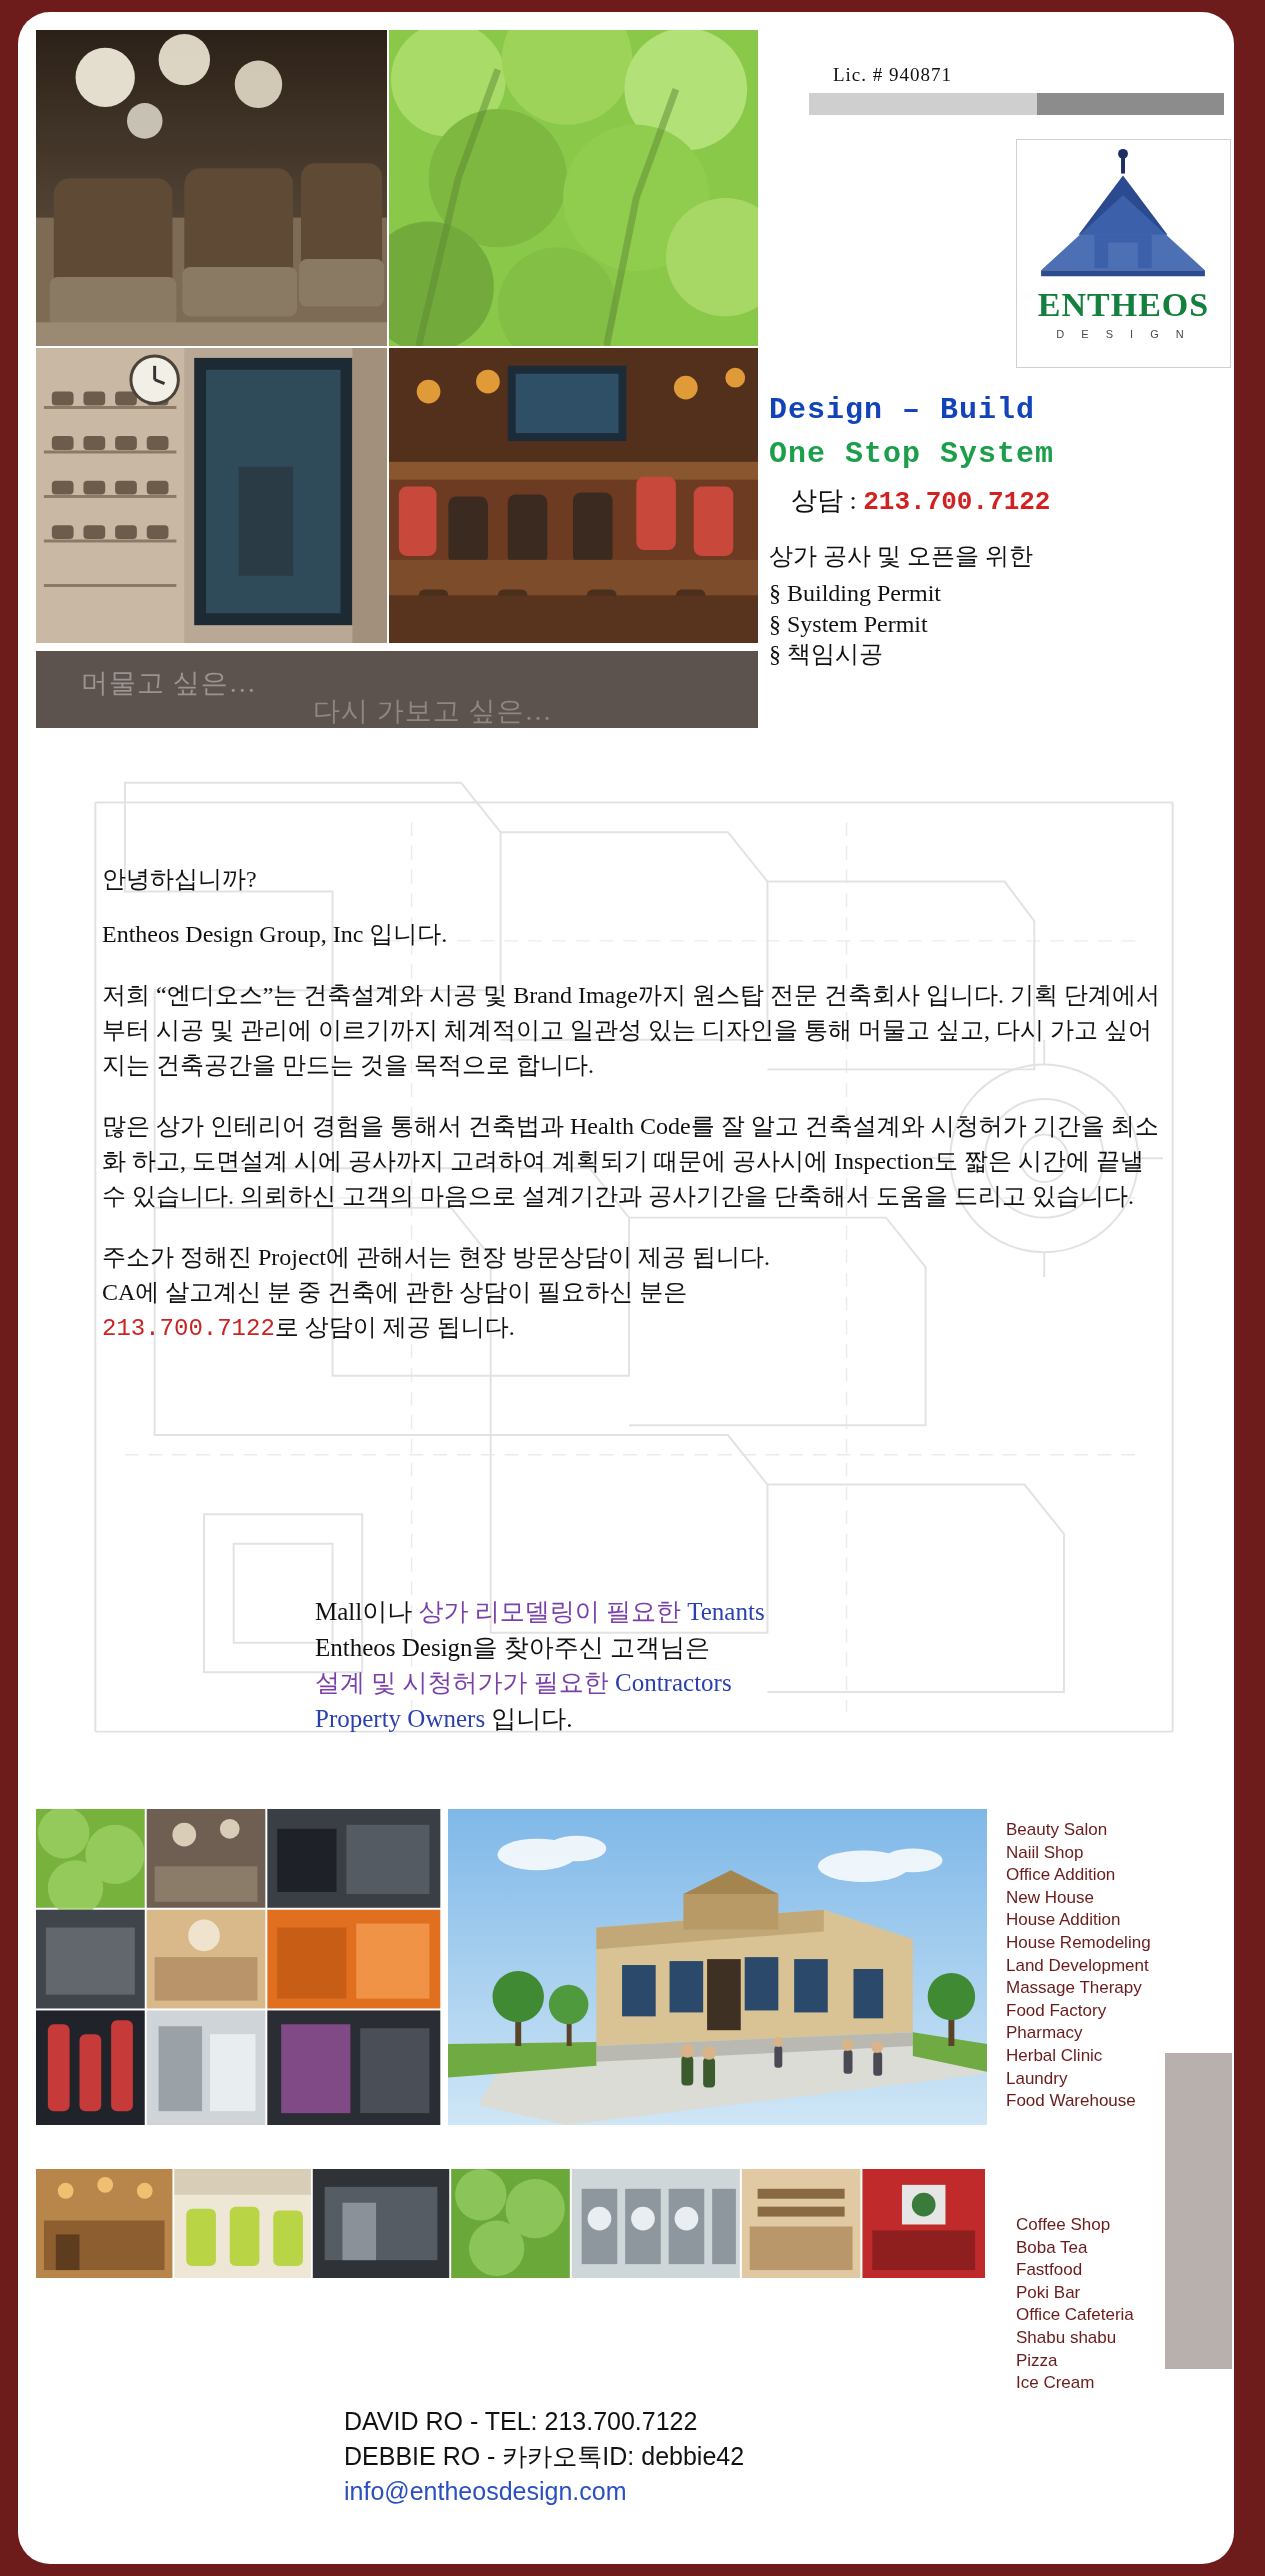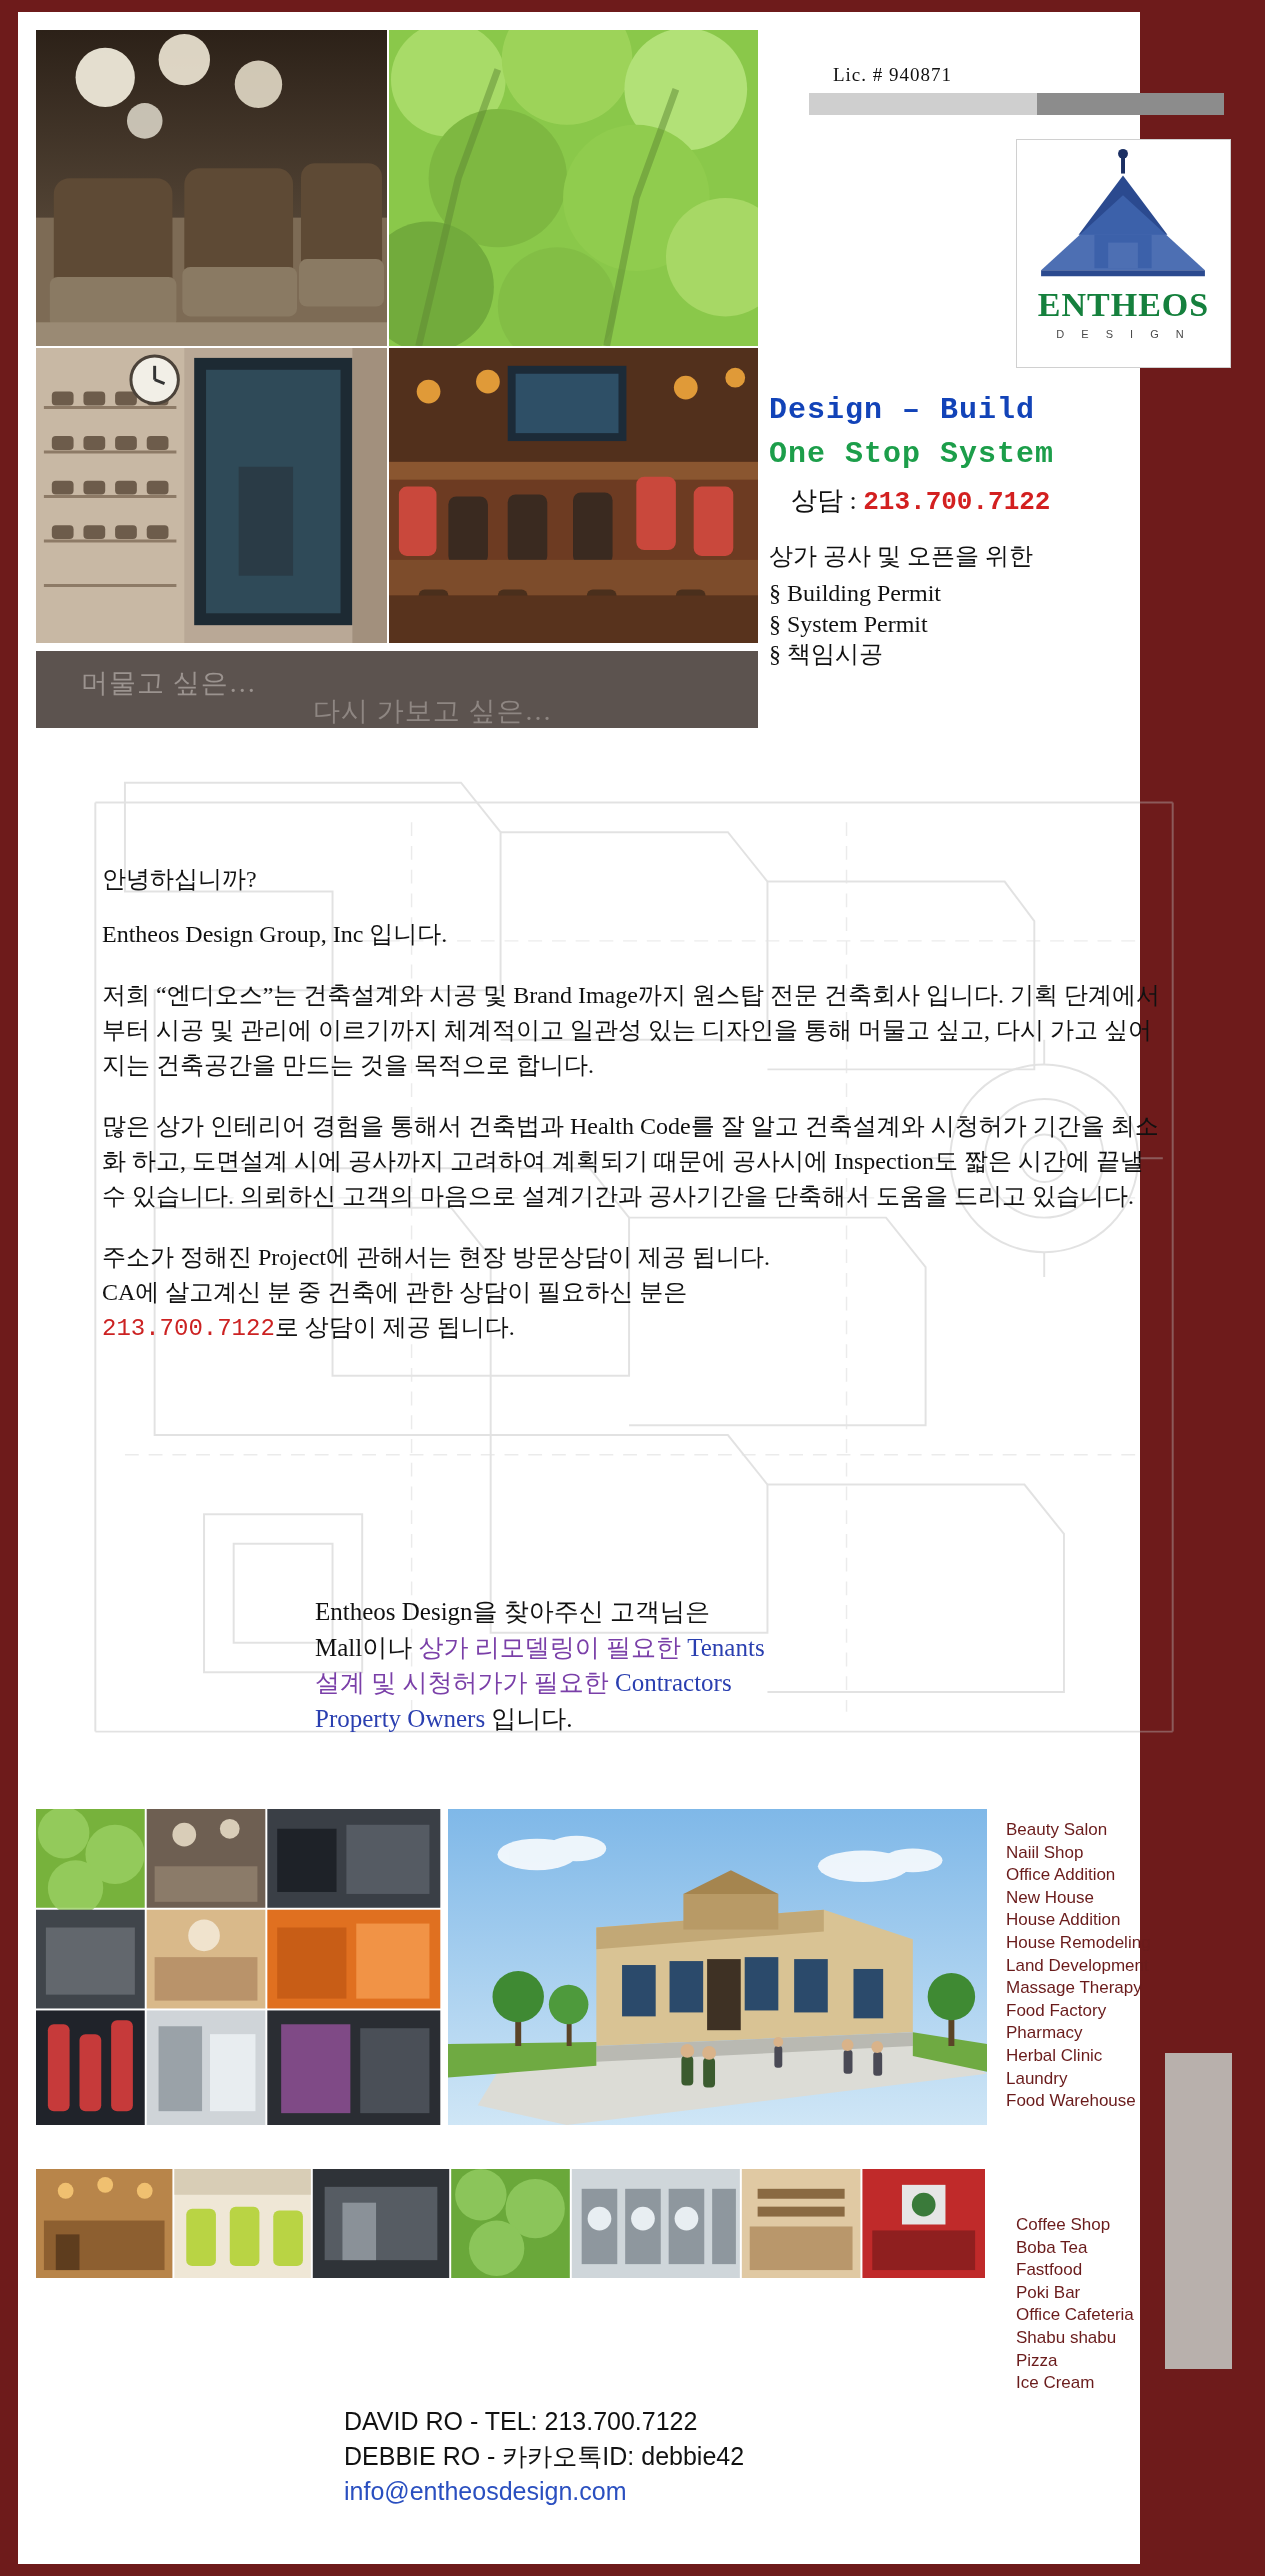--- a/index.html
+++ b/index.html
@@ -5,22 +5,23 @@
   html,body{margin:0;padding:0;}
   body{
     width:1265px;height:2576px;
     background:#6e1b1b;
     font-family:"Liberation Sans", sans-serif;
     overflow:hidden;
   }
   .page{
     position:absolute;
     left:18px;top:12px;
-    width:1122px;height:2552px;
+    width:1216px;height:2552px;
     background:#ffffff;
+    border-radius:32px;
   }
   
   .collage{position:absolute;left:18px;top:18px;width:722px;height:613px;}
   .ph{position:absolute;overflow:hidden;background:#555;}
 
   .lic{
     position:absolute;left:751px;top:49px;width:247px;height:28px;
     font-family:"Liberation Serif",serif;font-size:19px;color:#111;
     text-align:center;line-height:28px;letter-spacing:1px;
   }
@@ -308,24 +309,24 @@
     <div class="p">저희 “엔디오스”는 건축설계와 시공 및 Brand Image까지 원스탑 전문 건축회사 입니다. 기획 단계에서부터 시공 및 관리에 이르기까지 체계적이고 일관성 있는 디자인을 통해 머물고 싶고, 다시 가고 싶어지는 건축공간을 만드는 것을 목적으로 합니다.</div>
     <div class="p">많은 상가 인테리어 경험을 통해서 건축법과 Health Code를 잘 알고 건축설계와 시청허가 기간을 최소화 하고, 도면설계 시에 공사까지 고려하여 계획되기 때문에 공사시에 Inspection도 짧은 시간에 끝낼 수 있습니다. 의뢰하신 고객의 마음으로 설계기간과 공사기간을 단축해서 도움을 드리고 있습니다.</div>
     <div class="p tight">주소가 정해진 Project에 관해서는 현장 방문상담이 제공 됩니다.</div>
     <div class="p tight">CA에 살고계신 분 중 건축에 관한 상담이 필요하신 분은</div>
     <div class="p">
       <span class="redtel mono">213.700.7122</span><span>로 상담이 제공 됩니다.</span>
     </div>
   </div>
 
   <div class="closing">
-    <div class="c-line">Entheos Design을 찾아주신 고객님은</div>
     <div class="c-line">
       <span>Mall이나 </span><span class="c-purple">상가 리모델링이 필요한 </span><span class="c-blue">Tenants</span>
     </div>
+    <div class="c-line">Entheos Design을 찾아주신 고객님은</div>
     <div class="c-line">
       <span class="c-purple">설계 및 시청허가가 필요한 </span><span class="c-blue">Contractors</span>
     </div>
     <div class="c-line">
       <span class="c-blue">Property Owners</span><span> 입니다.</span>
     </div>
   </div>
 
   <div class="band">
     <svg width="949" height="316" viewBox="0 0 960 320" preserveAspectRatio="none">

